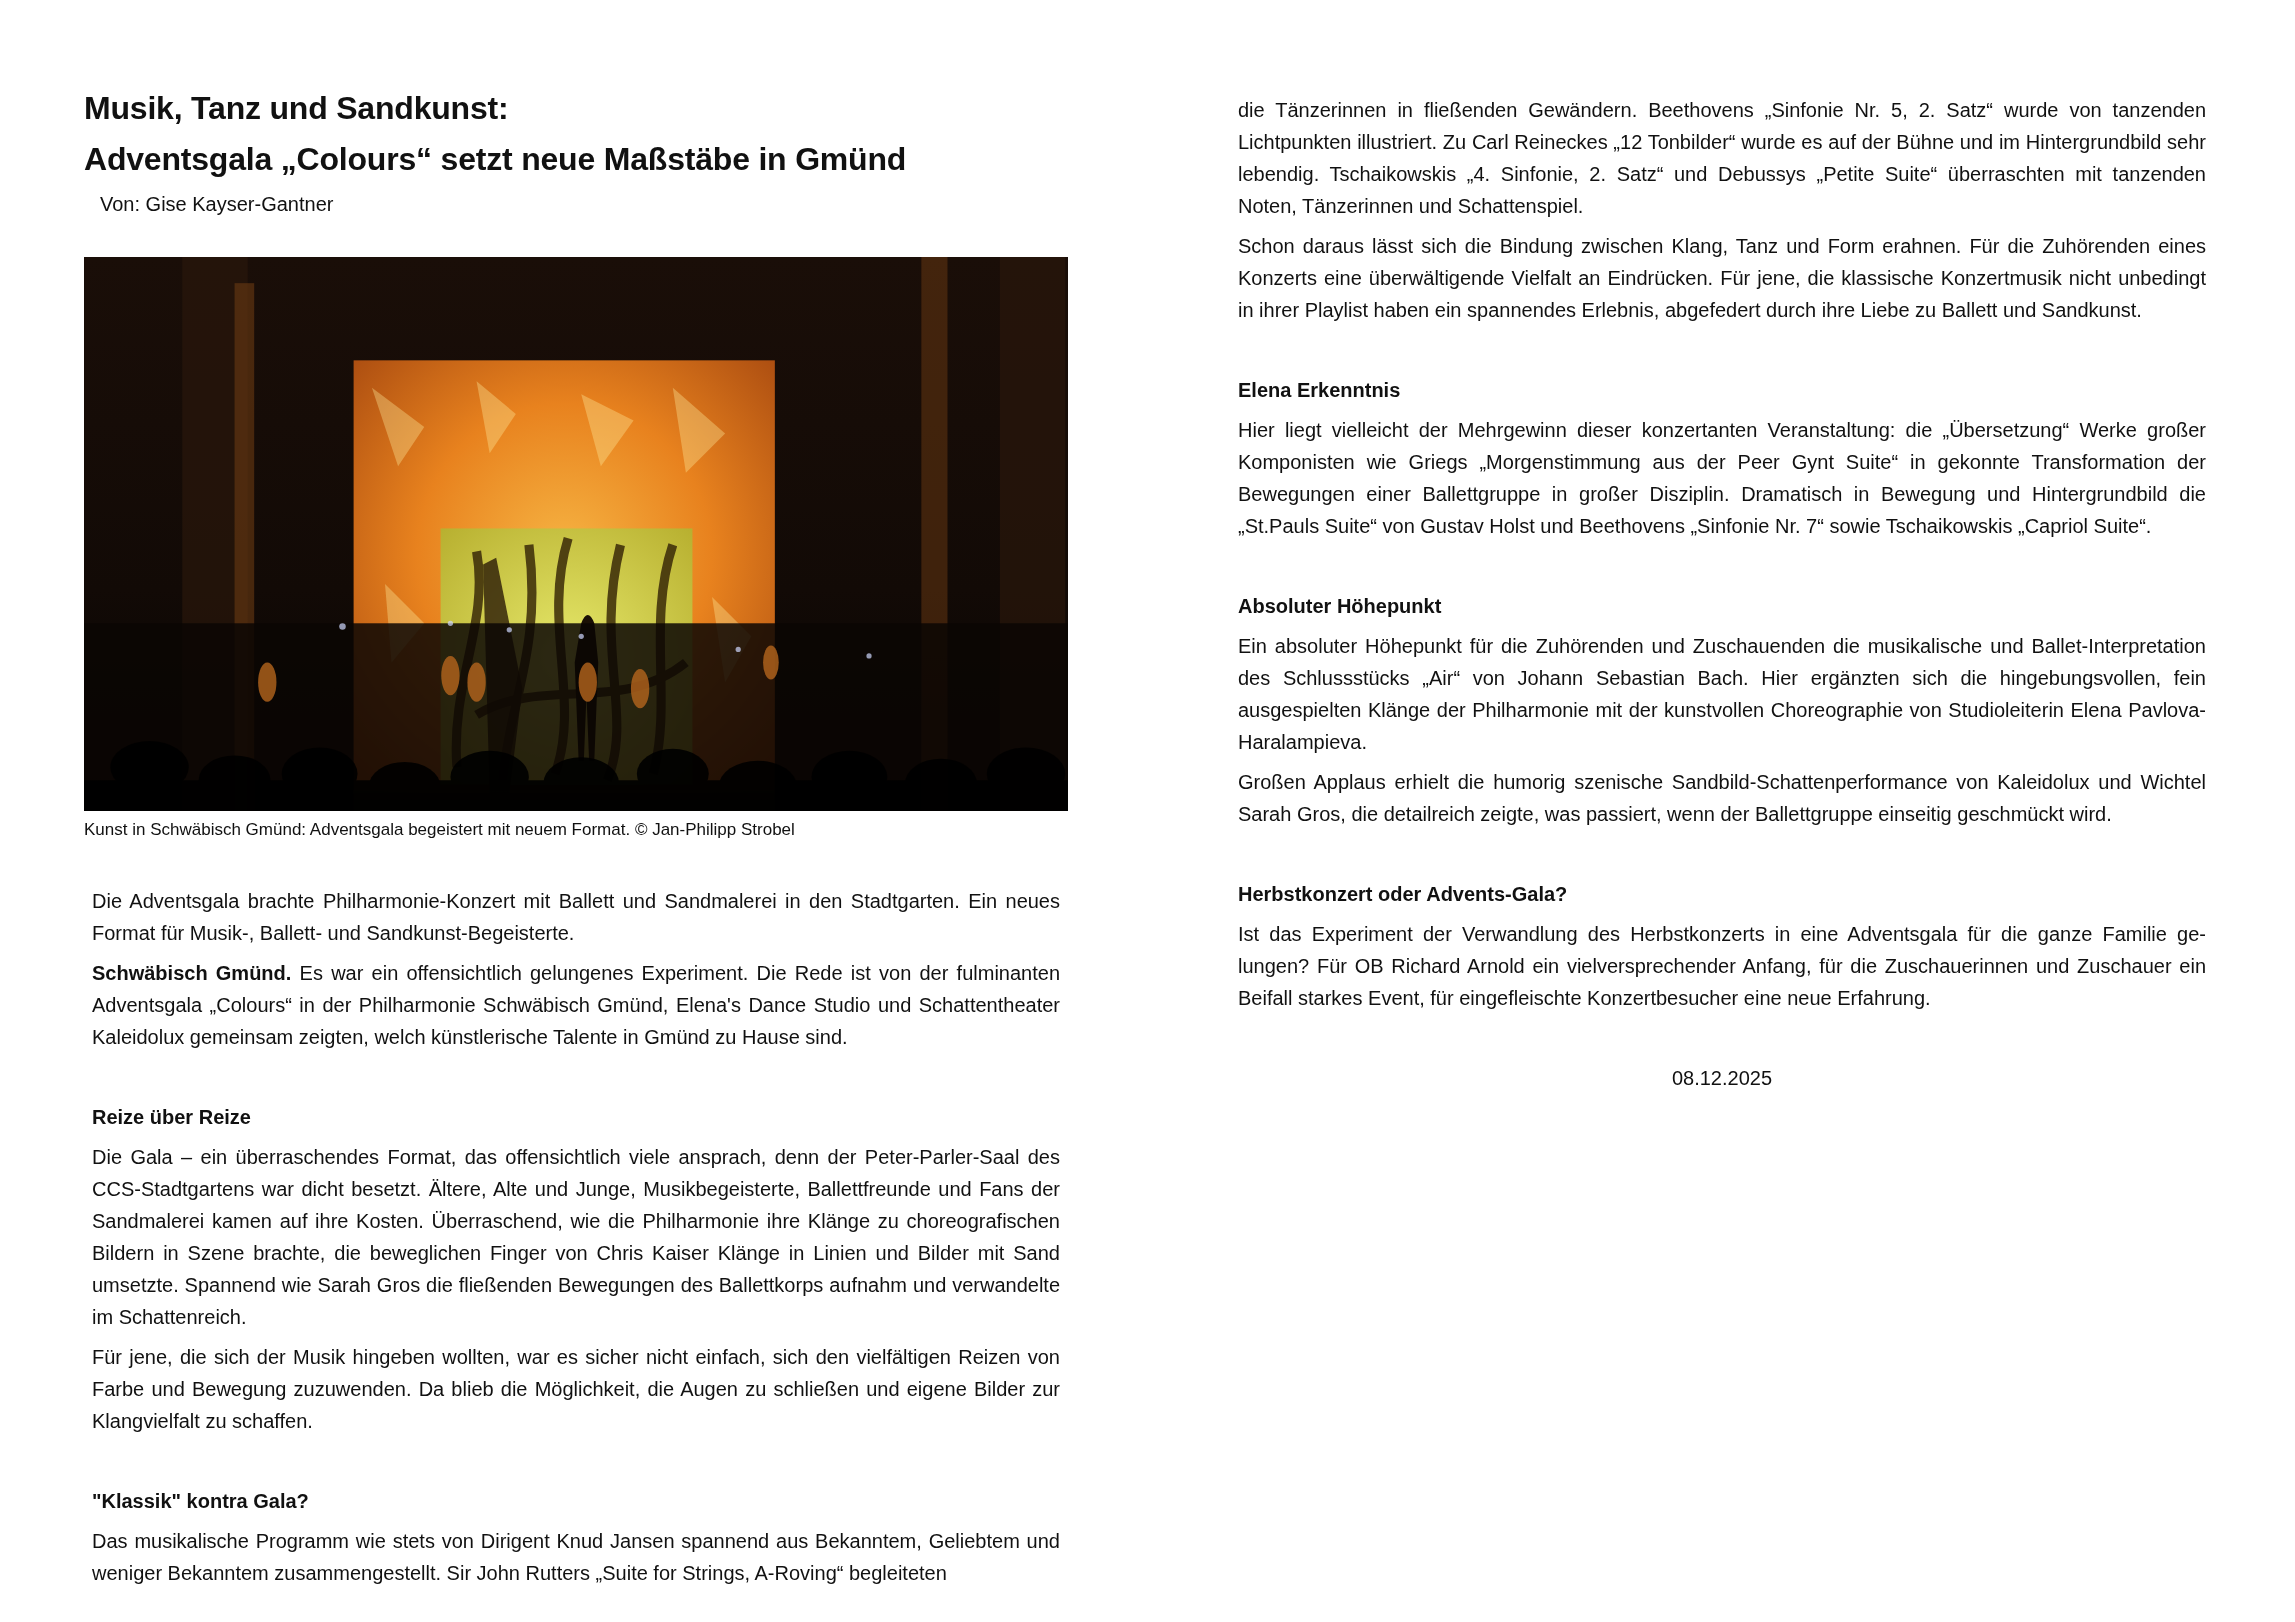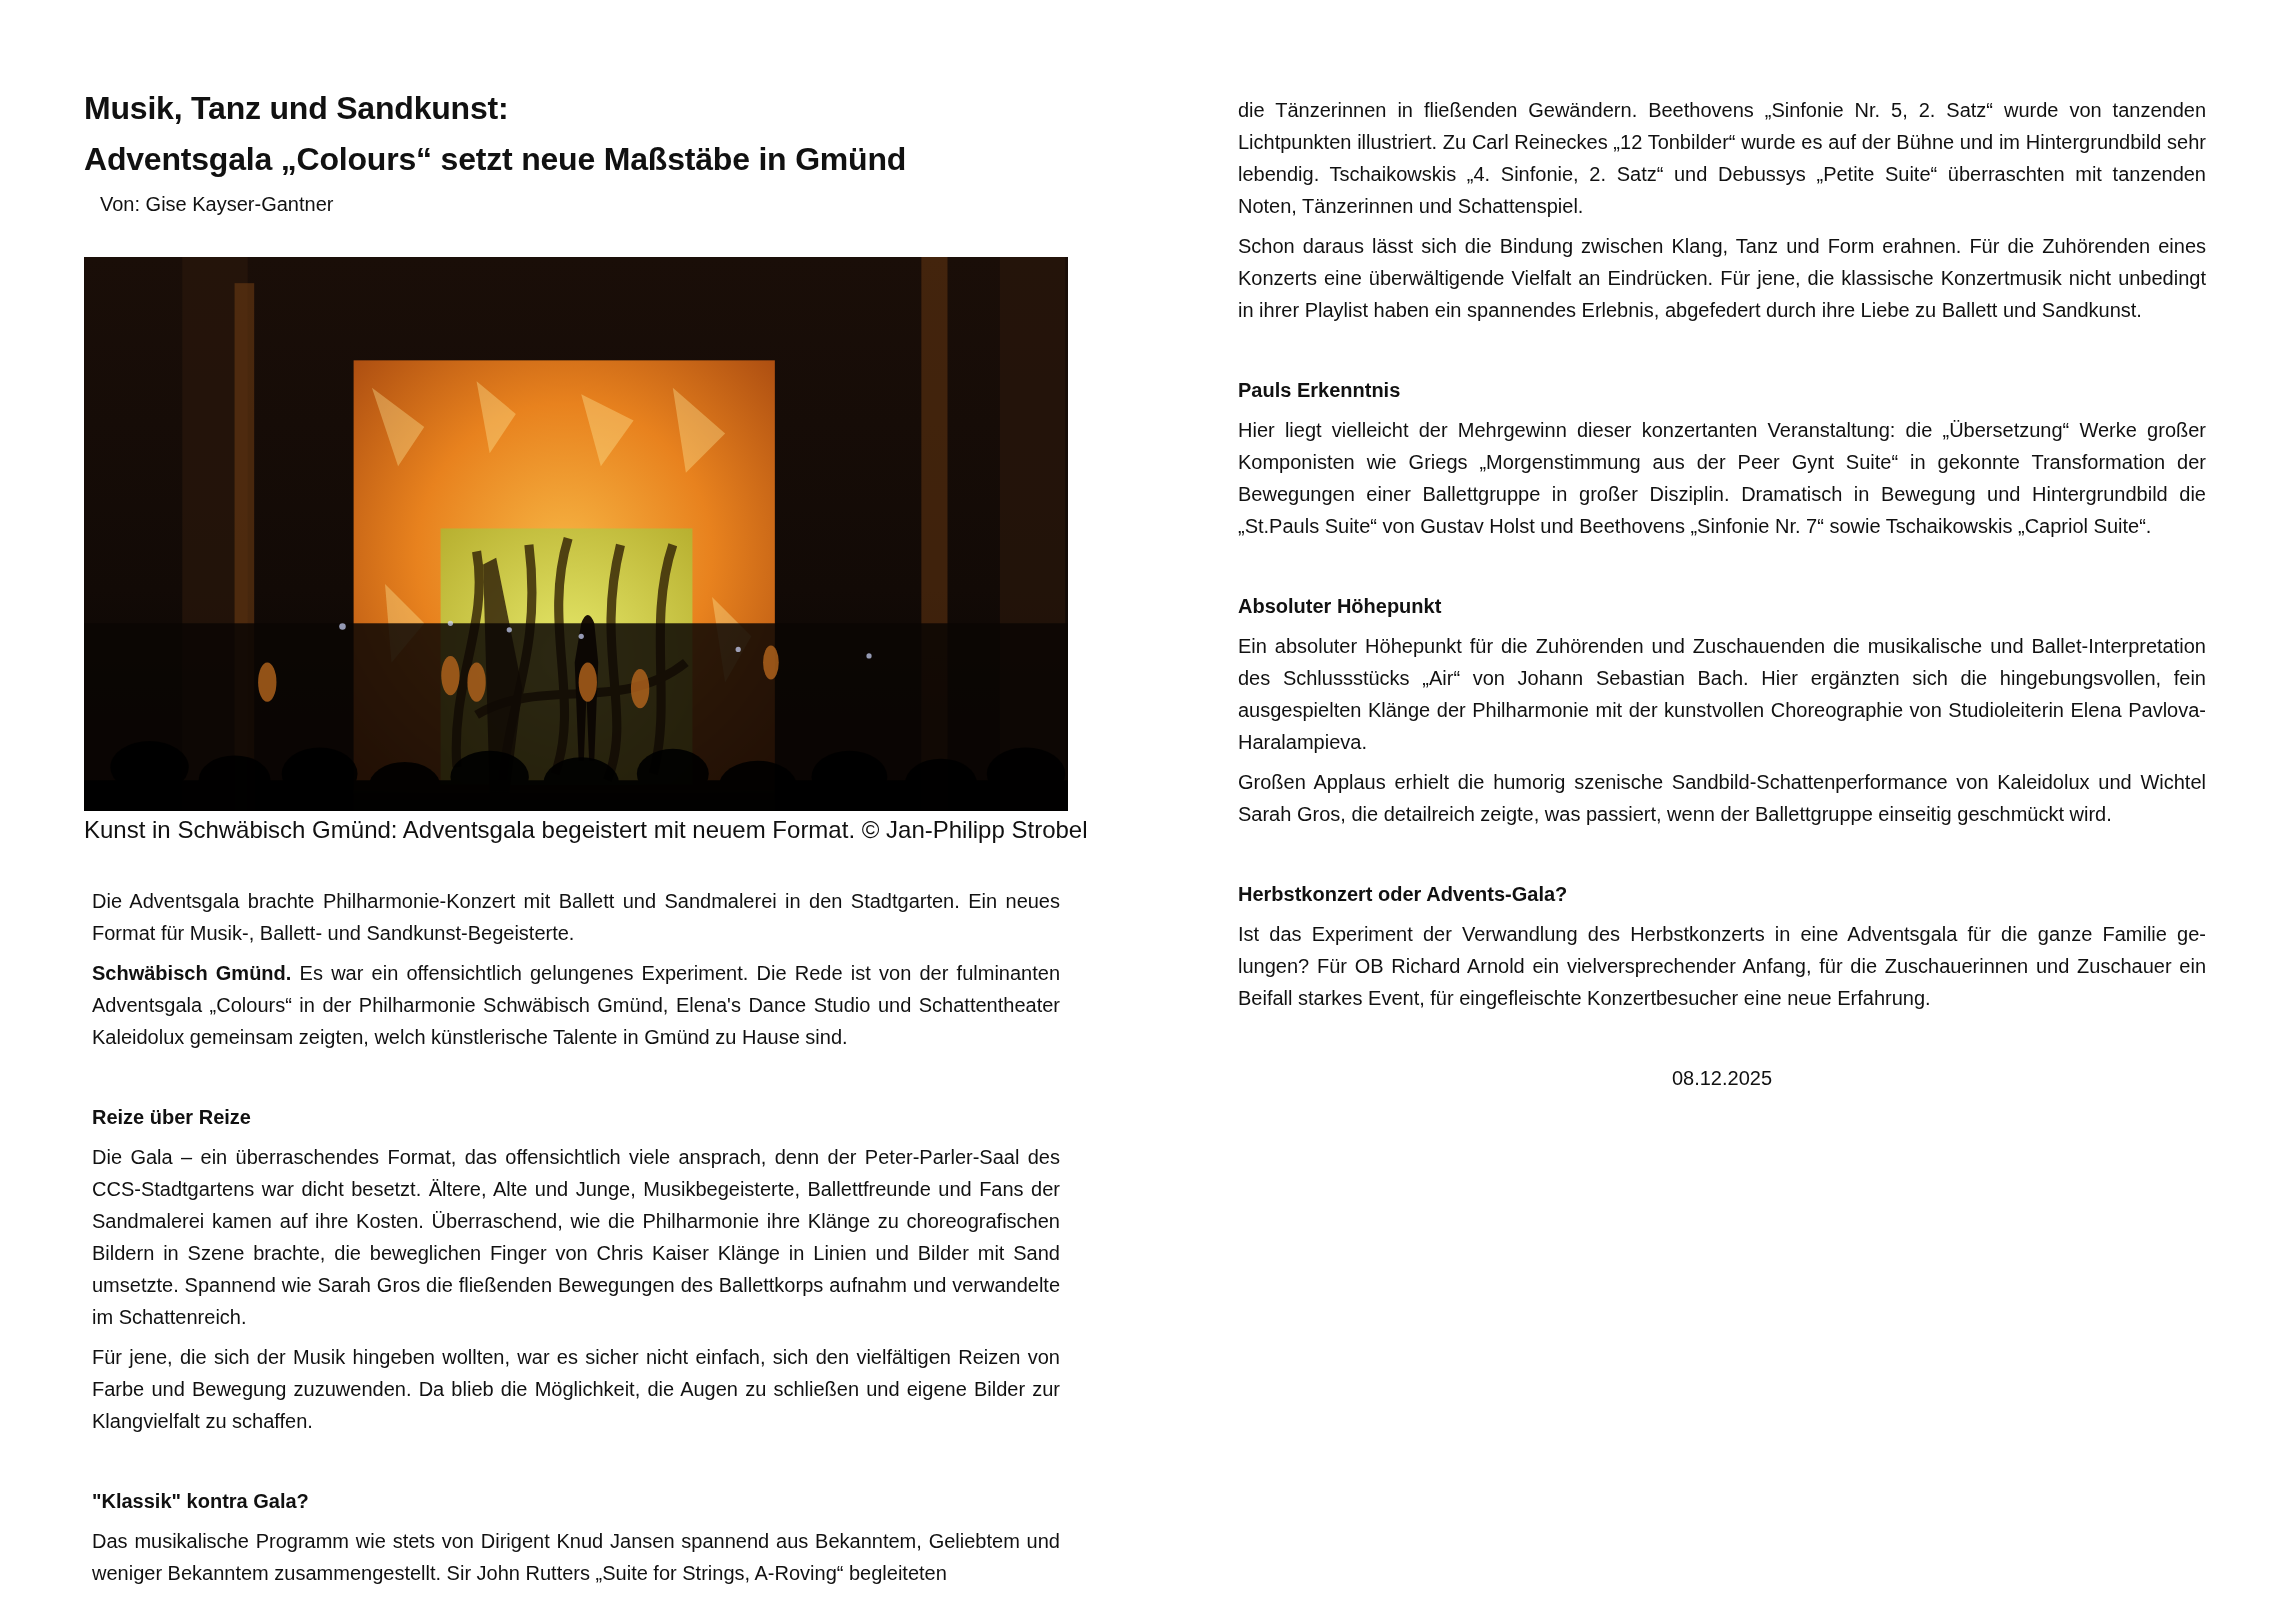--- a/index.html
+++ b/index.html
@@ -4,21 +4,21 @@
 <style>
   html, body { margin:0; padding:0; background:#ffffff; }
   body { width:2295px; height:1622px; position:relative; overflow:hidden;
          font-family:"Liberation Sans", sans-serif; color:#111111; }
   .col { position:absolute; top:0; }
   #left { left:84px; width:984px; }
   #right { left:1230px; width:984px; }
   .title { position:absolute; left:0; font-weight:700; font-size:32px; line-height:39px; letter-spacing:-0.2px; white-space:nowrap; }
   .byline { position:absolute; left:16px; top:191px; font-size:20px; line-height:26px; }
   .photo { position:absolute; left:0; top:257px; width:984px; height:554px; overflow:hidden; background:#0d0806; }
-  .caption { position:absolute; left:0; top:817px; font-size:24px; line-height:26px; white-space:nowrap;text-align:right; }
+  .caption { position:absolute; left:0; top:817px; font-size:17px; line-height:26px; white-space:nowrap;text-align:right; }
   .text { position:absolute; left:0; width:984px; font-size:20px; line-height:32px; text-align:justify; hyphens:manual; }
   .text p { margin:8px; }
   .text .h { font-weight:700; }
   .gap { height:32px; }
 </style>
 </head>
 <body>
 
 <div id="left" class="col">
   <div class="title" style="top:89px">Musik, Tanz und Sandkunst:</div>
@@ -120,21 +120,21 @@
     <p class="h">"Klassik" kontra Gala?</p>
     <p>Das musikalische Programm wie stets von Dirigent Knud Jansen spannend aus Bekanntem, Geliebtem und weniger Bekanntem zusammengestellt. Sir John Rutters „Suite for Strings, A-Roving“ begleiteten</p>
   </div>
 </div>
 
 <div id="right" class="col">
   <div class="text" style="top:86px">
     <p>die Tänzerinnen in fließenden Gewändern. Beethovens „Sinfonie Nr. 5, 2. Satz“ wurde von tanzenden Lichtpunkten illustriert. Zu Carl Reineckes „12 Tonbilder“ wurde es auf der Bühne und im Hintergrund­bild sehr lebendig. Tschaikowskis „4. Sinfonie, 2. Satz“ und Debussys „Petite Suite“ überraschten mit tanzenden Noten, Tänzerinnen und Schattenspiel.</p>
     <p>Schon daraus lässt sich die Bindung zwischen Klang, Tanz und Form erahnen. Für die Zuhörenden eines Konzerts eine überwältigende Vielfalt an Eindrücken. Für jene, die klassische Konzertmusik nicht unbe­dingt in ihrer Playlist haben ein spannendes Erlebnis, abgefedert durch ihre Liebe zu Ballett und Sand­kunst.</p>
     <div class="gap"></div>
-    <p class="h">Pauls Erkenntnis</p>
+    <p class="h">Elena Erkenntnis</p>
     <p>Hier liegt vielleicht der Mehrgewinn dieser konzertanten Veranstaltung: die „Übersetzung“ Werke großer Komponisten wie Griegs „Morgenstimmung aus der Peer Gynt Suite“ in gekonnte Transformation der Bewegungen einer Ballettgruppe in großer Disziplin. Dramatisch in Bewegung und Hintergrundbild die „St.Pauls Suite“ von Gustav Holst und Beethovens „Sinfonie Nr. 7“ sowie Tschaikowskis „Capriol Suite“.</p>
     <div class="gap"></div>
     <p class="h">Absoluter Höhepunkt</p>
     <p>Ein absoluter Höhepunkt für die Zuhörenden und Zuschauenden die musikalische und Ballet-Interpre­tation des Schlussstücks „Air“ von Johann Sebastian Bach. Hier ergänzten sich die hingebungsvollen, fein ausgespielten Klänge der Philharmonie mit der kunstvollen Choreographie von Studioleiterin Elena Pavlova-Haralampieva.</p>
     <p>Großen Applaus erhielt die humorig szenische Sandbild-Schattenperformance von Kaleidolux und Wichtel Sarah Gros, die detailreich zeigte, was passiert, wenn der Ballettgruppe einseitig ge­schmückt wird.</p>
     <div class="gap"></div>
     <p class="h">Herbstkonzert oder Advents-Gala?</p>
     <p>Ist das Experiment der Verwandlung des Herbstkonzerts in eine Adventsgala für die ganze Familie ge­lungen? Für OB Richard Arnold ein vielversprechender Anfang, für die Zuschauerinnen und Zuschauer ein Beifall starkes Event, für eingefleischte Konzertbesucher eine neue Erfahrung.</p>
     <div class="gap"></div>
     <p style="text-align:center">08.12.2025</p>

